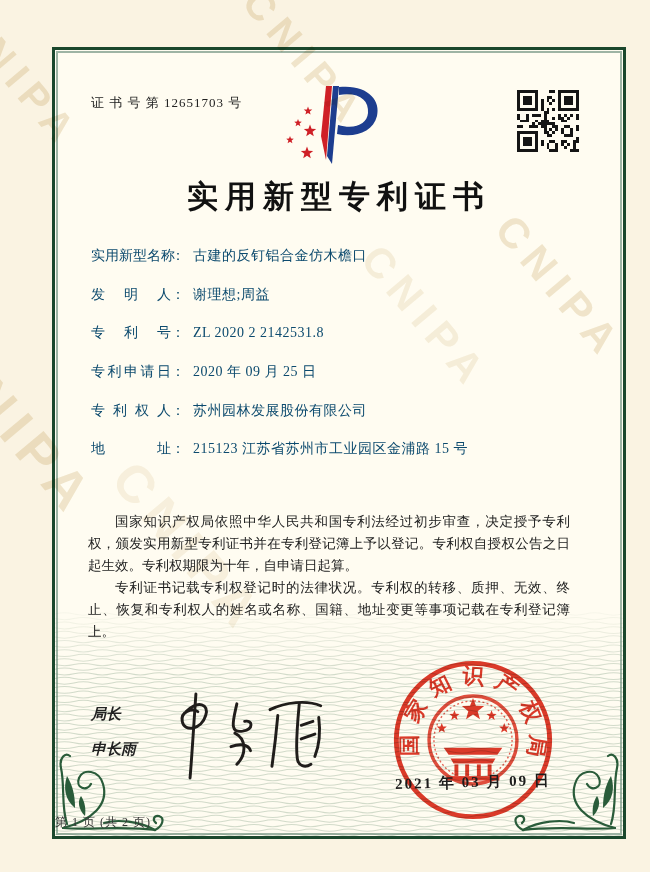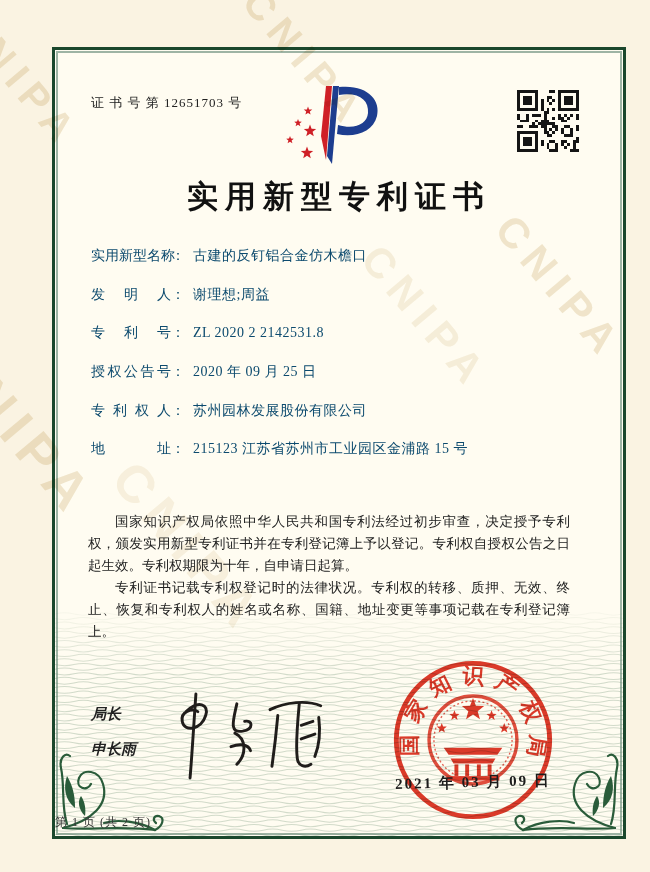--- a/index.html
+++ b/index.html
@@ -361,21 +361,21 @@
       <div class="frow">
         <span class="flabel">实用新型名称</span><span class="colon">：</span><span class="fvalue">古建的反钉铝合金仿木檐口</span>
       </div>
       <div class="frow">
         <span class="flabel">发明人</span><span class="colon">：</span><span class="fvalue">谢理想;周益</span>
       </div>
       <div class="frow">
         <span class="flabel">专利号</span><span class="colon">：</span><span class="fvalue">ZL 2020 2 2142531.8</span>
       </div>
       <div class="frow">
-        <span class="flabel">授权公告号</span><span class="colon">：</span><span class="fvalue">2020 年 09 月 25 日</span>
+        <span class="flabel">专利申请日</span><span class="colon">：</span><span class="fvalue">2020 年 09 月 25 日</span>
       </div>
       <div class="frow">
         <span class="flabel">专利权人</span><span class="colon">：</span><span class="fvalue">苏州园林发展股份有限公司</span>
       </div>
       <div class="frow">
         <span class="flabel">地址</span><span class="colon">：</span><span class="fvalue">215123 江苏省苏州市工业园区金浦路 15 号</span>
       </div>
     </div>
 
     <div class="paras">

